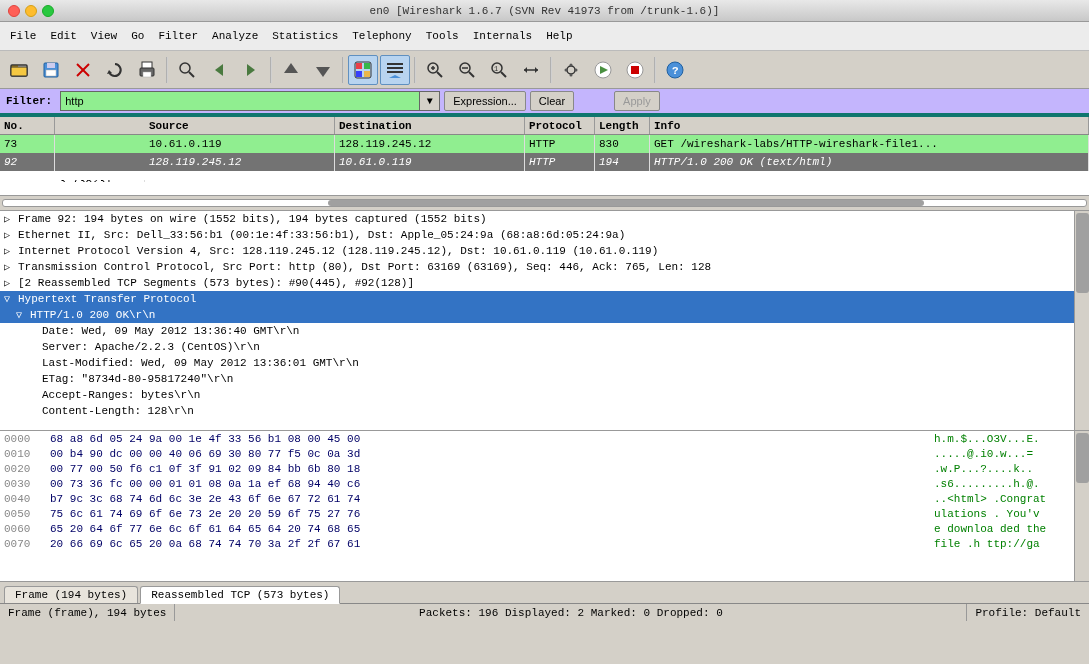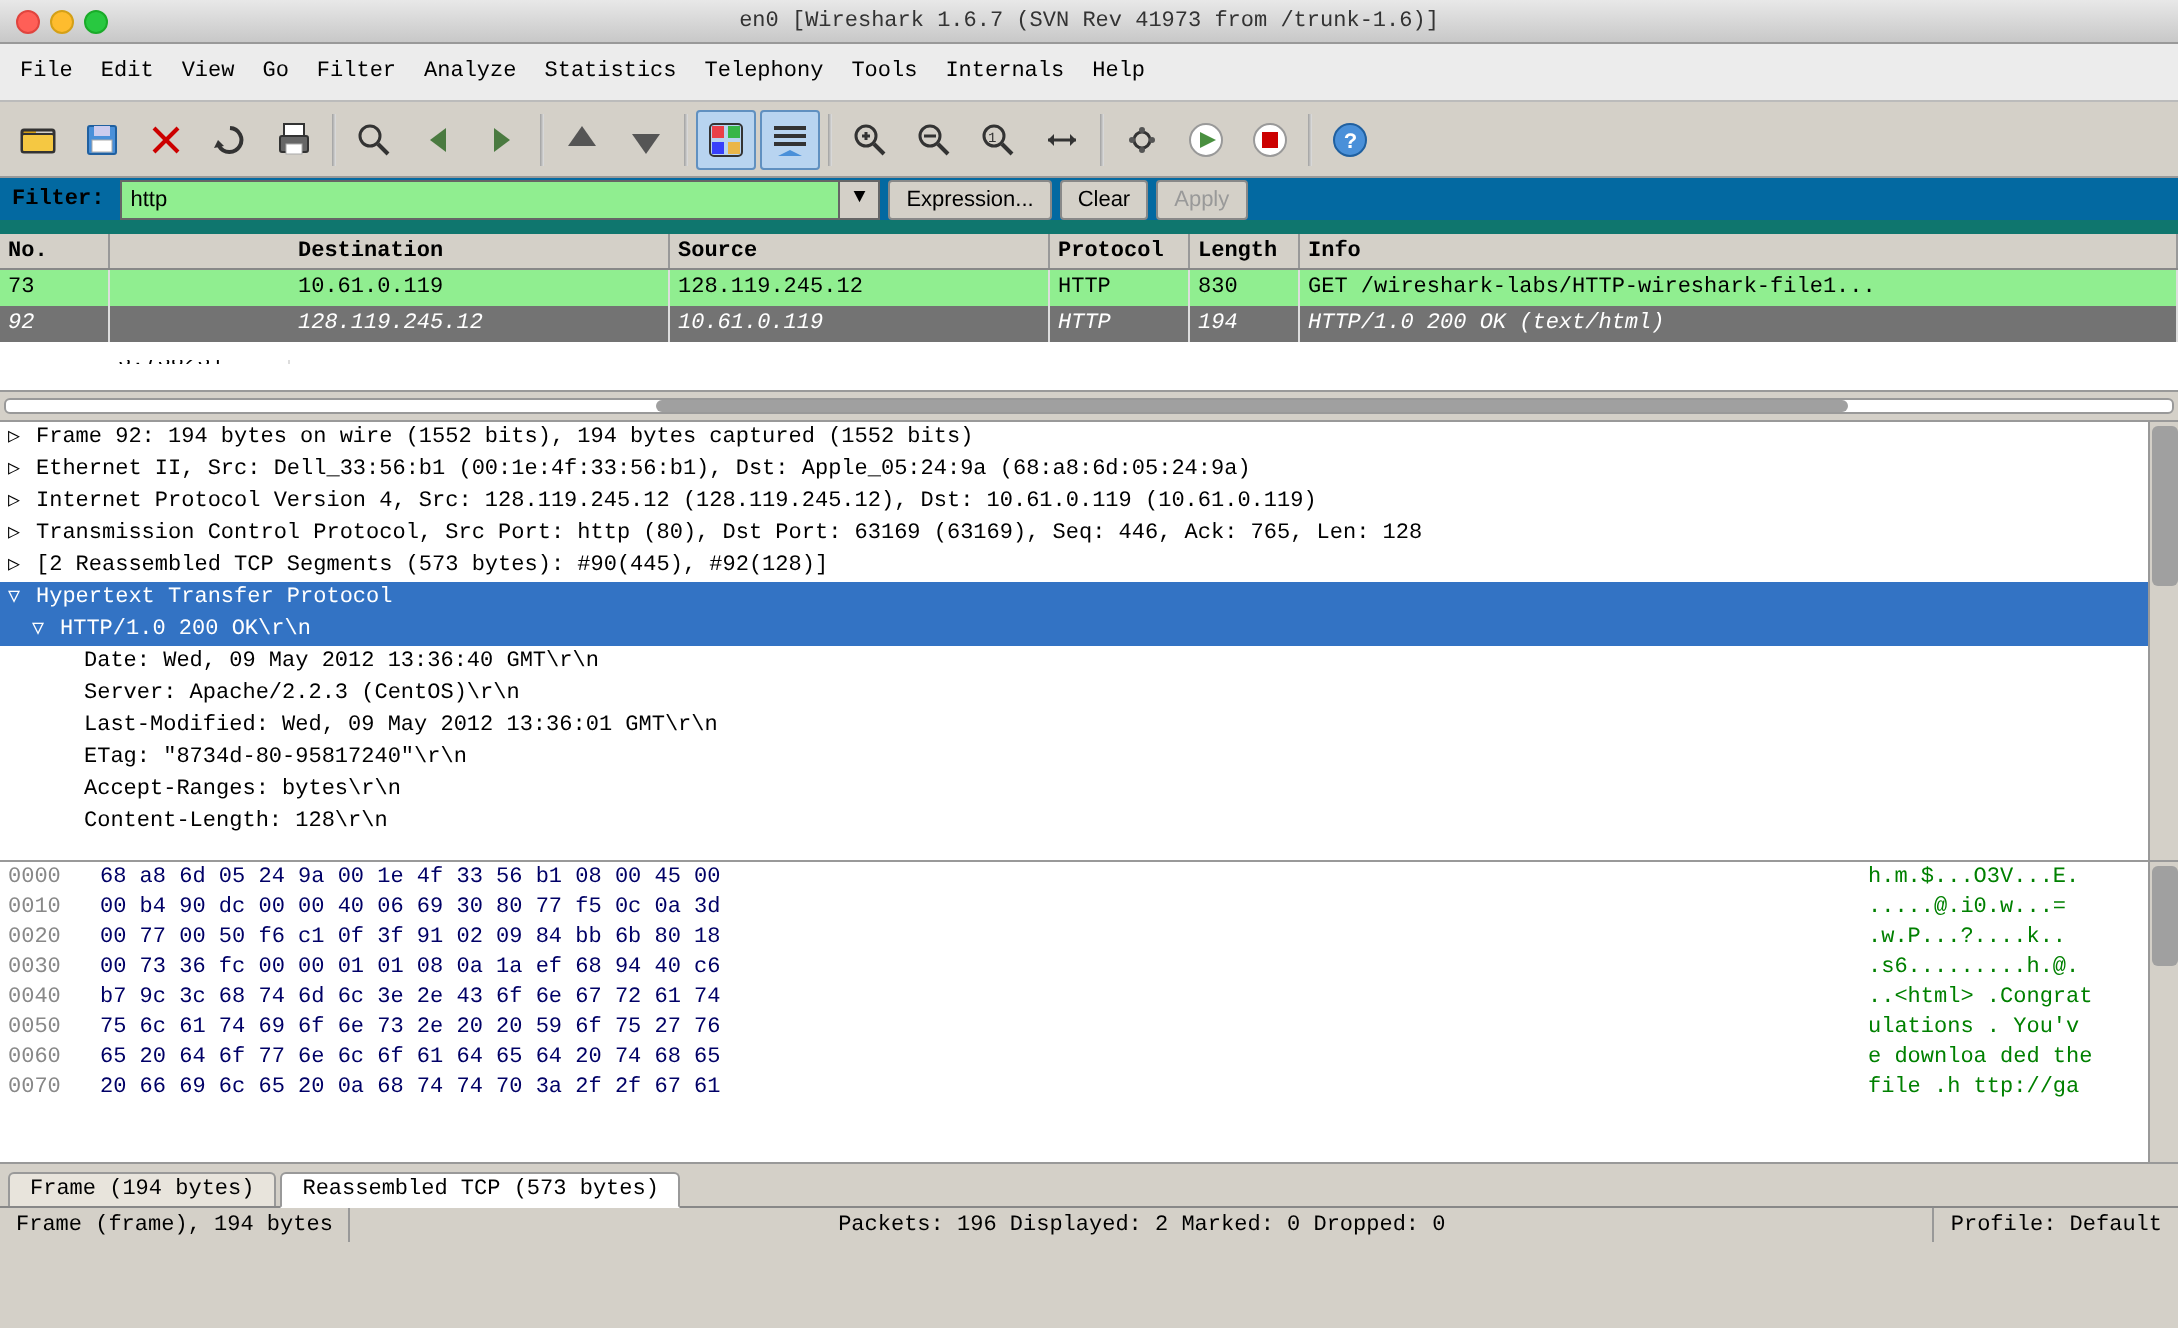--- a/index.html
+++ b/index.html
@@ -84,27 +84,27 @@
       background: linear-gradient(to right, #a0a0a0, #e0e0e0);
       margin: 0 2px;
     }
     .tb-btn-active {
       background: #b8d4f0;
       border: 1px solid #6090c0;
     }
 
     
     #filterbar {
-      background: #0369a1;
+      background: #c4b5fd;
       height: 28px;
       display: flex;
       align-items: center;
       padding: 2px 6px;
       gap: 4px;
-      border-bottom: 7px solid #0f766e;
+      border-bottom: 4px solid #0f766e;
     }
     #filter-label {
       font-size: 11px;
       font-weight: bold;
       color: #000;
       margin-right: 4px;
     }
     #filter-input-wrapper {
       flex: 1;
       max-width: 380px;
@@ -495,29 +495,29 @@
 </div>
 
 <div id="filterbar">
   <span id="filter-label">Filter:</span>
   <div id="filter-input-wrapper">
     <input id="filter-input" type="text" value="http" style="">
     <div id="filter-dropdown">▼</div>
   </div>
   <button class="filter-btn">Expression...</button>
   <button class="filter-btn">Clear</button>
-  <button class="filter-btn" style="color:#999;">Apply</button>
+  <button class="filter-btn" style="color:#999;margin-left:36px;">Apply</button>
 </div>
 
 <div id="packet-list">
   <div id="packet-list-header">
     <div class="ph-cell col-no">No.</div>
     <div class="ph-cell col-time">Time</div>
+    <div class="ph-cell col-src">Source</div>
     <div class="ph-cell col-dst">Destination</div>
-    <div class="ph-cell col-src">Source</div>
     <div class="ph-cell col-proto">Protocol</div>
     <div class="ph-cell col-len">Length</div>
     <div class="ph-cell col-info">Info</div>
   </div>
   <div id="list-area">
     <div id="list-content">
 
       <div class="packet-row packet-row-green">
         <div class="pcell col-no">73</div>
         <div class="pcell col-time">3.738231</div>

